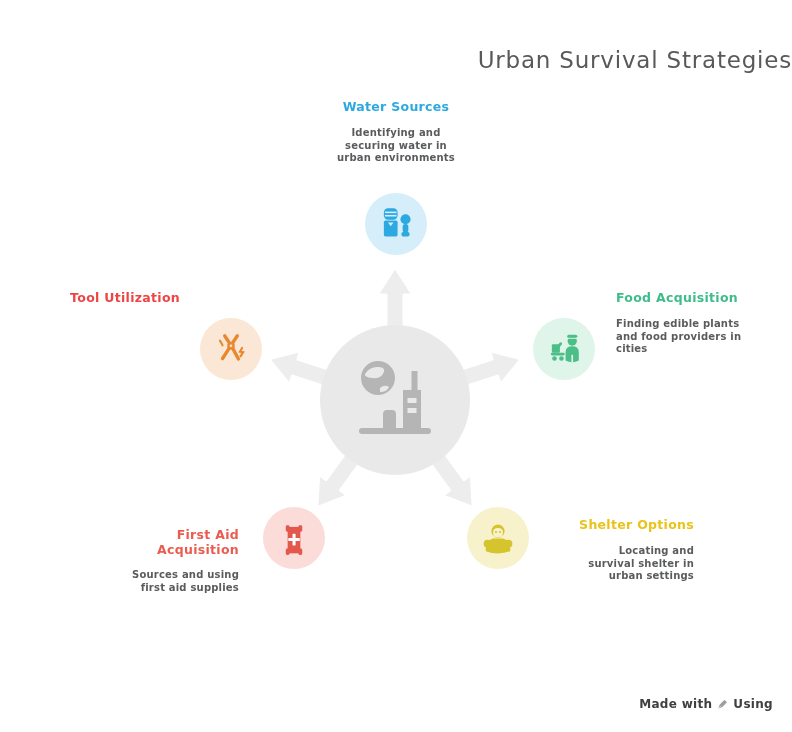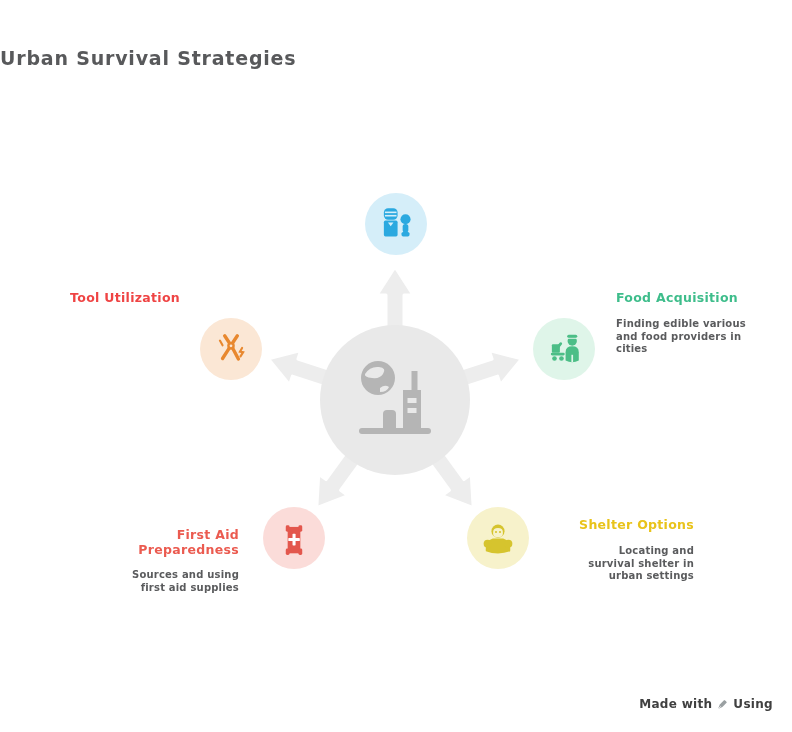--- a/index.html
+++ b/index.html
@@ -1,19 +1,19 @@
 <!DOCTYPE html>
 <html><head>
 <meta charset="utf-8">
 <style>
   html,body{margin:0;padding:0;}
   body{width:792px;height:732px;background:#ffffff;font-family:"DejaVu Sans","Liberation Sans",sans-serif;overflow:hidden;}
   .stage{position:relative;width:792px;height:732px;background:#ffffff;}
-  .title{position:absolute;top:47px;left:0;width:100%;margin:0;text-align:left;
-         font-size:19px;font-weight:bold;letter-spacing:0.8px;color:#58595B;}
+  .title{position:absolute;top:47px;left:0;width:100%;margin:0;text-align:right;
+         font-size:23px;font-weight:normal;letter-spacing:0.8px;color:#58595B;}
   .hub-svg{position:absolute;left:245px;top:250px;}
   .node-circle{position:absolute;width:62px;height:62px;border-radius:50%;
                display:flex;align-items:center;justify-content:center;}
   .node-circle svg{display:block;}
   .nc-water{left:365px;top:193px;}
   .nc-food{left:533px;top:318px;}
   .nc-shelter{left:467px;top:507px;}
   .nc-firstaid{left:263px;top:507px;}
   .nc-tool{left:200px;top:318px;}
   .node-text{position:absolute;}
@@ -69,20 +69,26 @@
         <rect x="24.3" y="18" width="5.4" height="8" rx="2.4"></rect>
         <rect x="23.2" y="25.5" width="7.6" height="4.3" rx="1.6"></rect>
       </g>
       <g fill="#D5EEF9">
         <rect x="7.5" y="6.2" width="11" height="1.5"></rect>
         <rect x="7.5" y="9.4" width="11" height="1.5"></rect>
         <path d="M10.4,16.6 L15.6,16.6 L13,20.2 Z"></path>
       </g>
     </svg>
   </div>
+  <div class="node-text nt-water">
+    <div class="node-label" style="color: rgb(43, 169, 224);">Water Sources</div>
+    <div class="node-desc">Identifying and
+securing water in
+urban environments</div>
+  </div>
 
   <div class="node-circle nc-food" style="background: rgb(223, 245, 233);">
     <svg width="38" height="38" viewBox="0 0 36 36">
       <g fill="#4CBE87">
         <rect x="21" y="4.5" width="9.6" height="3" rx="1.5"></rect>
         <circle cx="25.8" cy="10.5" r="4.4"></circle>
         <path d="M19.5,29 L19.5,21 Q19.5,15.5 25.8,15.5 Q32,15.5 32,21 L32,29 Q29,30.6 25.8,30.6 Q22.5,30.6 19.5,29 Z"></path>
         <rect x="11.2" y="10.8" width="2.6" height="11" rx="1.3" transform="rotate(38 12.5 16)"></rect>
         <rect x="5.5" y="21.5" width="13.2" height="2.6" rx="1.3"></rect>
         <rect x="6.5" y="13.5" width="7.6" height="8" rx="1"></rect>
@@ -90,21 +96,21 @@
         <circle cx="15.6" cy="27" r="2.2"></circle>
       </g>
       <g fill="#DFF5E9">
         <rect x="21" y="7.4" width="9.6" height="0.9"></rect>
         <rect x="25" y="23.5" width="1.6" height="7.1"></rect>
       </g>
     </svg>
   </div>
   <div class="node-text nt-food">
     <div class="node-label" style="color: rgb(62, 189, 139);">Food Acquisition</div>
-    <div class="node-desc">Finding edible various
+    <div class="node-desc">Finding edible plants
 and food providers in
 cities</div>
   </div>
 
   <div class="node-circle nc-shelter" style="background: rgb(247, 242, 203);">
     <svg width="38" height="38" viewBox="0 0 36 36">
       <g fill="#D6C42E">
         <circle cx="18" cy="11.5" r="6.2"></circle>
         <path d="M6.5,30.5 Q5.5,21 13,18.5 L23,18.5 Q30.5,21 29.5,30.5 Q24,32.6 18,32.6 Q12,32.6 6.5,30.5 Z"></path>
         <circle cx="8.2" cy="23.5" r="3.8"></circle>
@@ -136,21 +142,21 @@
         <rect x="22.2" y="28" width="3.6" height="6" rx="1.4"></rect>
       </g>
       <g fill="#FFFFFF">
         <rect x="16.6" y="14" width="2.9" height="11" rx="0.6"></rect>
         <rect x="12.6" y="18" width="10.9" height="2.9" rx="0.6"></rect>
       </g>
     </svg>
   </div>
   <div class="node-text nt-firstaid">
     <div class="node-label" style="color: rgb(235, 91, 80);">First Aid
-Preparedness</div>
+Acquisition</div>
     <div class="node-desc">Sources and using
 first aid supplies</div>
   </div>
 
   <div class="node-circle nc-tool" style="background: rgb(251, 231, 213);">
     <svg width="38" height="38" viewBox="0 0 36 36">
       <g fill="none" stroke-linecap="round" stroke-width="3.2" stroke="#E8882F">
         <path d="M17,13 L12,5.5"></path>
         <path d="M19,13 L24,5.5"></path>
         <path d="M16.5,17 L10,27"></path>

